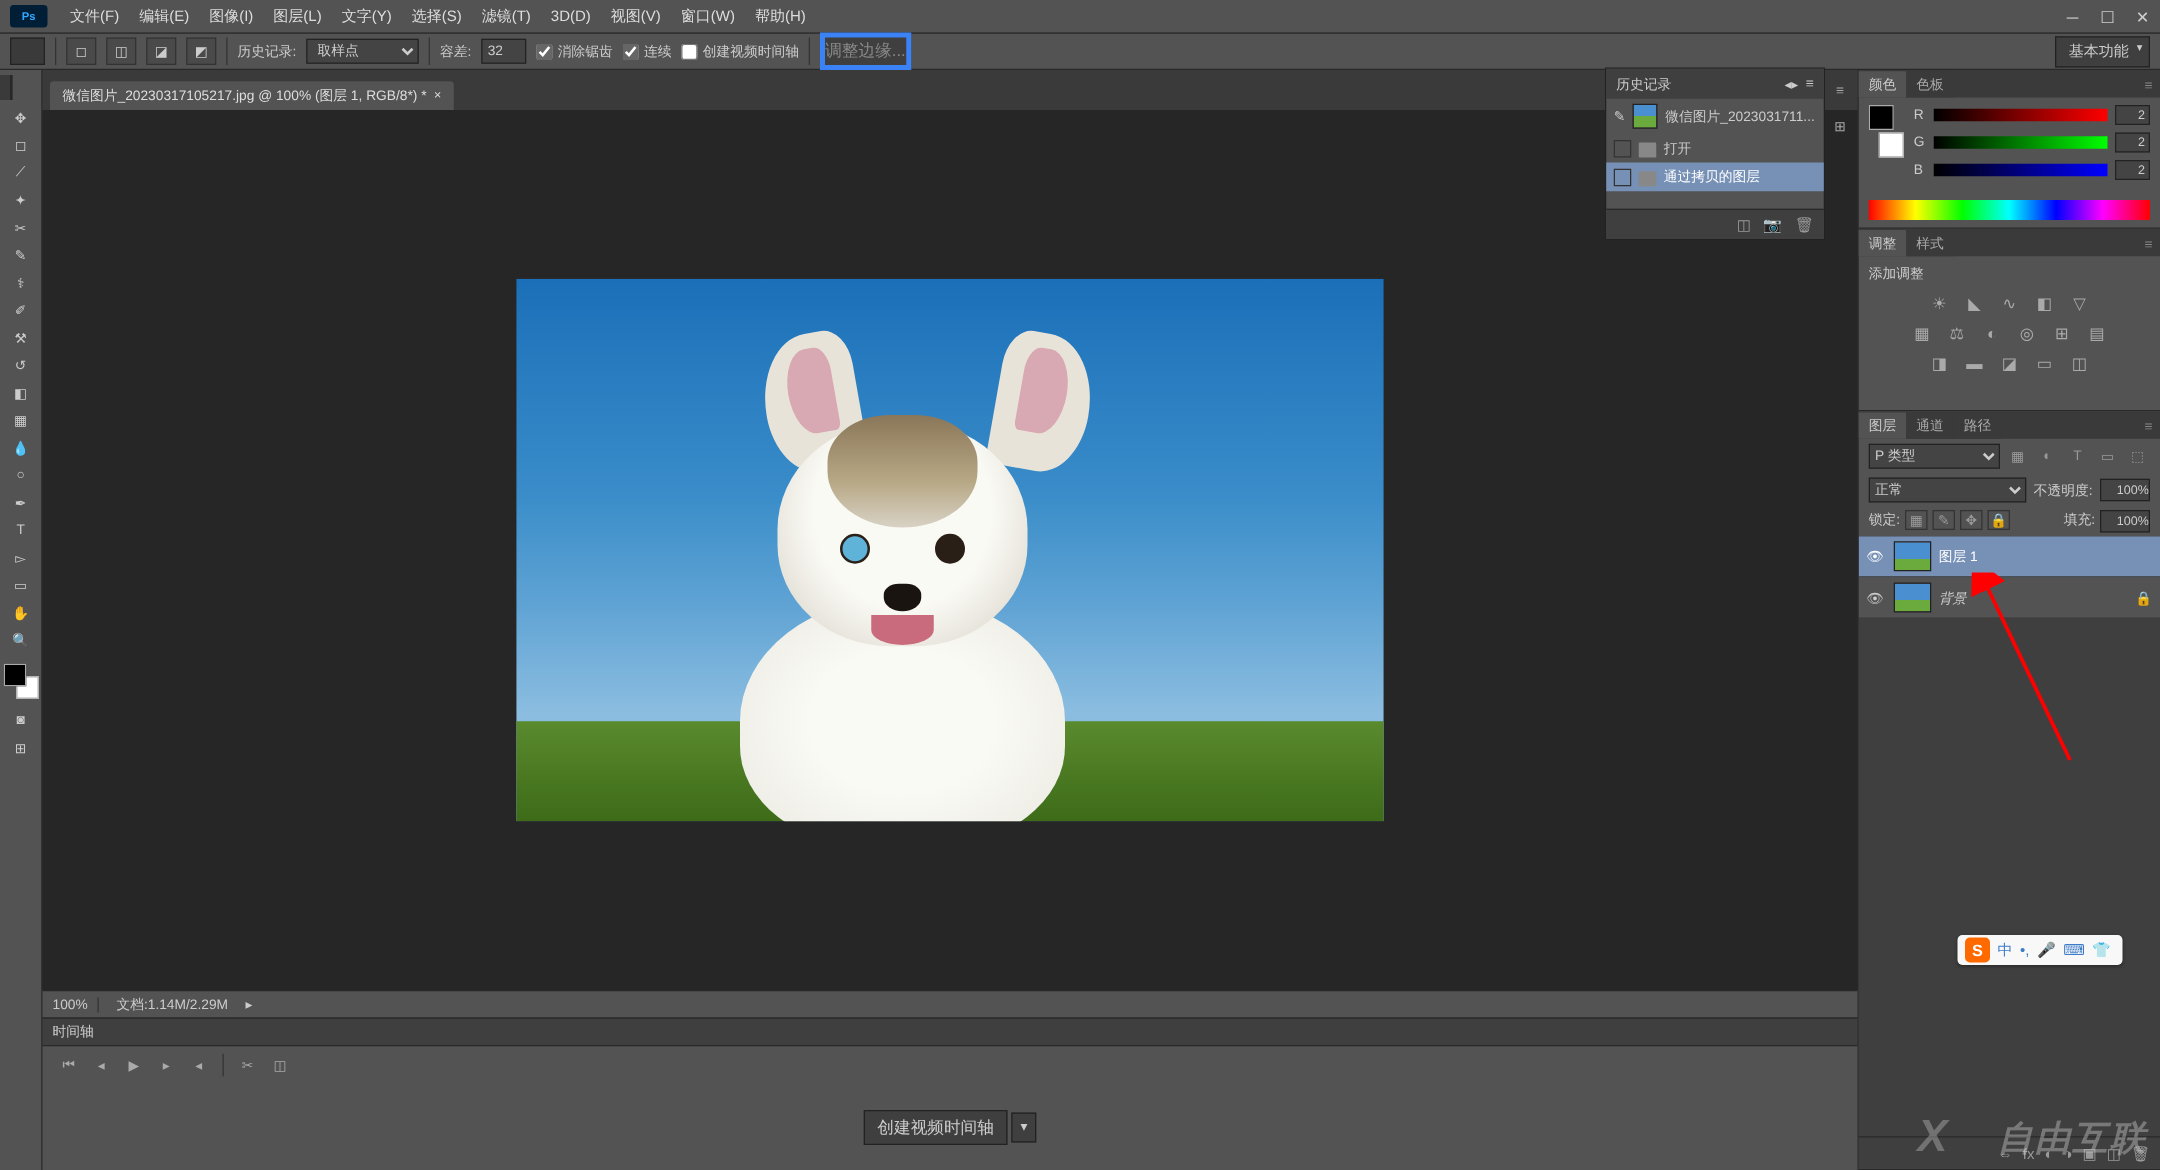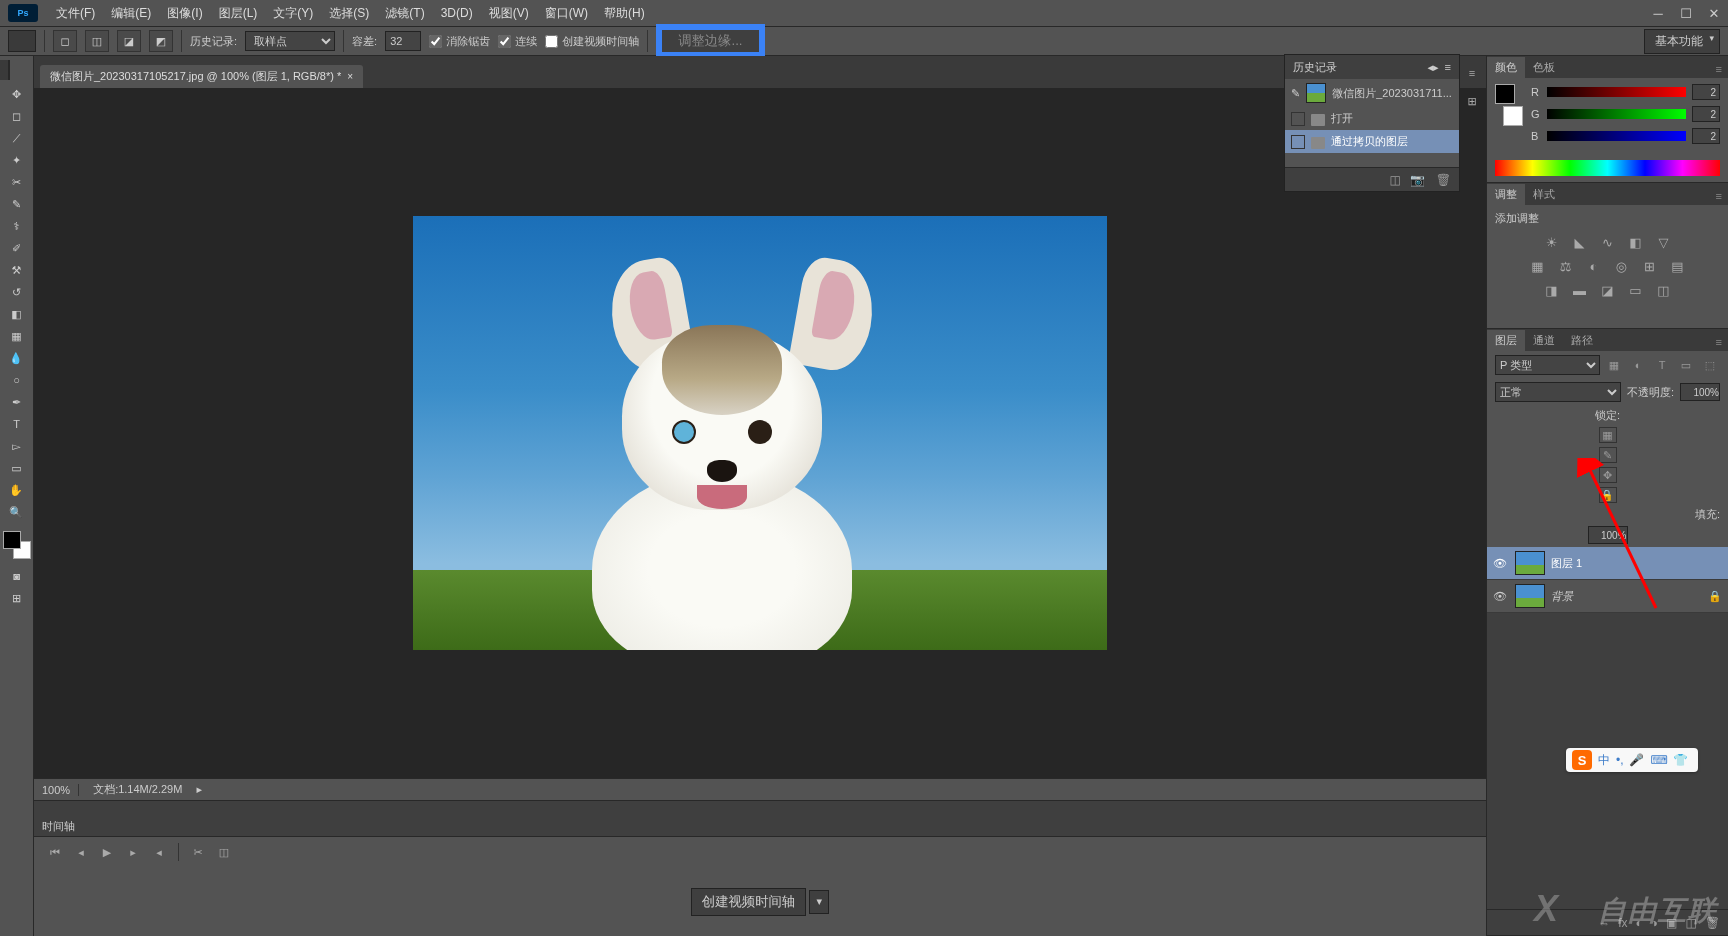--- a/index.html
+++ b/index.html
@@ -53,21 +53,21 @@
 .ear-r { position:absolute; bottom:280px; right:40px; width:75px; height:110px; background:#e8e3d8; border-radius:30% 60% 50% 10%; transform:rotate(10deg); }
 .ear-r::after { content:''; position:absolute; inset:12px 20px 30px 18px; background:#d9a9b3; border-radius:30% 50% 50% 10%; }
 .eye-l { position:absolute; top:90px; left:50px; width:24px; height:24px; background:#5fb3d9; border-radius:50%; border:2px solid #2a2018; }
 .eye-r { position:absolute; top:90px; right:50px; width:24px; height:24px; background:#2a1f16; border-radius:50%; }
 .nose { position:absolute; top:130px; left:50%; transform:translateX(-50%); width:30px; height:22px; background:#1a1410; border-radius:40% 40% 50% 50%; }
 .mouth { position:absolute; top:155px; left:50%; transform:translateX(-50%); width:50px; height:24px; background:#c96b7c; border-radius:0 0 50% 50%; }
 
 .status-bar { height: 22px; background: #535353; border-top: 1px solid #282828; display: flex; align-items: center; padding: 0 8px; gap: 14px; }
 .status-bar .zoom { border-right: 1px solid #333; padding-right: 8px; }
 
-.timeline-header { height: 36px; background: #3f3f3f; border-top: 1px solid #282828; padding: 2px 8px; display: flex; align-items: flex-end; }
+.timeline-header { height: 22px; background: #3f3f3f; border-top: 1px solid #282828; padding: 2px 8px; display: flex; align-items: center; }
 .timeline-body { height: 100px; background: #535353; border-top: 1px solid #282828; display: flex; flex-direction: column; }
 .timeline-controls { display: flex; align-items: center; gap: 4px; padding: 6px 10px; }
 .timeline-controls .tc-btn { width: 22px; height: 18px; color: #aaa; display: flex; align-items: center; justify-content: center; }
 .timeline-controls .tc-sep { width: 1px; height: 18px; background: #333; margin: 0 4px; }
 .timeline-center { flex: 1; display: flex; align-items: center; justify-content: center; }
 .timeline-center button { background: #3f3f3f; border: 1px solid #222; color: #ccc; padding: 4px 10px; }
 .timeline-center .dd { background: #3f3f3f; border: 1px solid #222; width: 20px; height: 24px; display: flex; align-items: center; justify-content: center; margin-left: 3px; }
 
 
 .history-panel { position: absolute; right: 268px; top: 54px; width: 176px; background: #535353; border: 1px solid #222; z-index: 10; }
@@ -116,21 +116,21 @@
 
 
 .layers-panel { flex: 1; display: flex; flex-direction: column; }
 .layers-panel .lp-filter-row { padding: 4px 8px; display: flex; align-items: center; gap: 4px; }
 .layers-panel .lp-filter-row select { flex: 1; background: #444; border: 1px solid #222; color: #ccc; height: 20px; font-size: 11px; }
 .layers-panel .lp-filter-row .filt-ic { width: 20px; height: 18px; display: flex; align-items: center; justify-content: center; color: #999; }
 .layers-panel .lp-opts { padding: 3px 8px; display: flex; align-items: center; gap: 6px; }
 .layers-panel .lp-opts select { background: #444; border: 1px solid #222; color: #ccc; height: 20px; font-size: 11px; flex: 1; }
 .layers-panel .lp-opts .opac-lbl { font-size: 11px; }
 .layers-panel .lp-opts input { width: 40px; background: #444; border: 1px solid #222; color: #ccc; height: 18px; font-size: 10px; text-align: right; }
-.layers-panel .lp-lock-row { padding: 3px 8px; display: flex; align-items: center; gap: 4px; font-size: 11px; flex-direction: column; }
+.layers-panel .lp-lock-row { padding: 3px 8px; display: flex; gap: 4px; font-size: 11px; }
 .layers-panel .lp-lock-row .lock-ic { width: 18px; height: 16px; display: flex; align-items: center; justify-content: center; color: #999; border: 1px solid #333; }
 .layers-panel .layer-list { flex: 1; overflow: auto; background: #3f3f3f; }
 .layers-panel .layer-row { display: flex; align-items: center; gap: 6px; padding: 4px 6px; background: #535353; border-bottom: 1px solid #3a3a3a; }
 .layers-panel .layer-row.selected { background: #7690b6; color: #fff; }
 .layers-panel .layer-row .eye { width: 16px; }
 .layers-panel .layer-row .layer-thumb { width: 30px; height: 24px; background: linear-gradient(#4a90d0 60%, #6baa3d 60%); border: 1px solid #222; }
 .layers-panel .layer-row .layer-name { flex: 1; font-size: 11px; }
 .layers-panel .layer-row .lock-icon { color: #999; font-size: 11px; }
 .layers-panel .lp-footer { height: 26px; background: #3f3f3f; border-top: 1px solid #282828; display: flex; align-items: center; justify-content: flex-end; gap: 8px; padding: 0 8px; }
 .layers-panel .lp-footer span { color: #999; font-size: 12px; }
@@ -188,21 +188,21 @@
   </div>
   <div class="chk-group">
     <input type="checkbox" checked="" style="">
     <span>连续</span>
   </div>
   <div class="chk-group">
     <input type="checkbox" style="">
     <span>创建视频时间轴</span>
   </div>
   <div class="divider"></div>
-  <button style="background:#3f3f3f;border:6px solid #3b82f6;color:#888;padding:2px 16px;">调整边缘...</button>
+  <button style="background:#3f3f3f;border:4px solid #3b82f6;color:#888;padding:2px 0;">调整边缘...</button>
   <div class="right-btn">基本功能</div>
 </div>
 
 <div class="main-area">
 
   <div class="left-tools">
     <div class="tool-tab"></div>
     <div class="tool">✥</div>
     <div class="tool">◻</div>
     <div class="tool">⟋</div>

